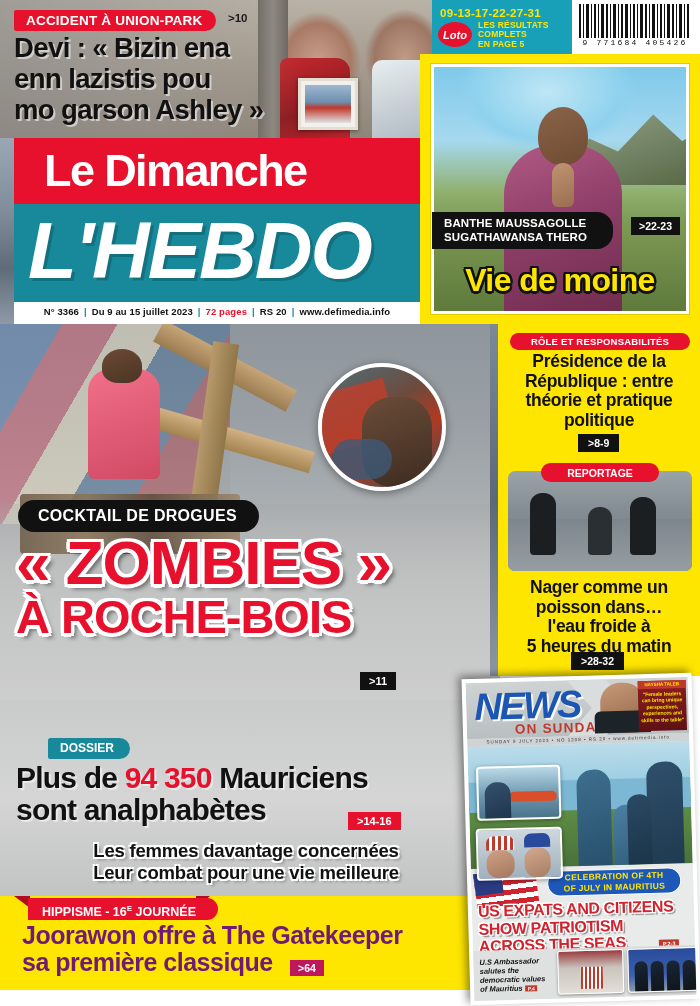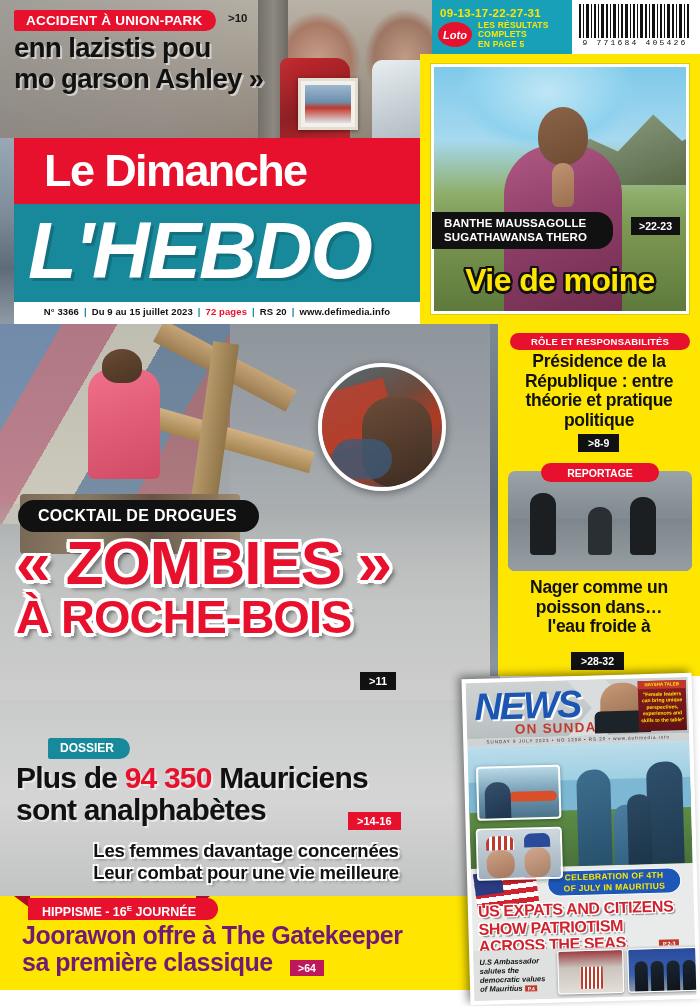--- a/index.html
+++ b/index.html
@@ -346,20 +346,21 @@
       <div class="frame">
           <i></i>
         </div>
     </div>
     <div id="top-overlay"></div>
 
     <div id="kicker-accident" class="pill">ACCIDENT À UNION-PARK</div>
     <div id="kicker-accident-page">&gt;10</div>
 
     <div id="top-headline">
+      <div>Devi : « Bizin ena</div>
       <div>enn lazistis pou</div>
       <div>mo garson Ashley »</div>
     </div>
 
     <div id="top-white"></div>
 
     <div id="lotto"></div>
     <div id="lotto-nums">09-13-17-22-27-31</div>
     <div id="lotto-badge">
       <span>Loto</span>
@@ -486,20 +487,21 @@
   <div id="rep-photo" class="photo">
     <div class="w"></div>
       <div class="p1"></div>
       <div class="p2"></div>
       <div class="p3"></div>
   </div>
   <div id="nag-title">
     <div>Nager comme un</div>
     <div>poisson dans…</div>
     <div>l'eau froide à</div>
+    <div>5 heures du matin</div>
   </div>
   <div id="nag-page">&gt;28-32</div>
 
   <div id="dossier-bg"></div>
   <div id="dossier-pill">DOSSIER</div>
   <div id="dossier-h">
     <div><span>Plus de </span><span class="num">94 350</span><span> Mauriciens</span></div>
     <div>sont analphabètes</div>
   </div>
   <div id="dossier-page">&gt;14-16</div>

